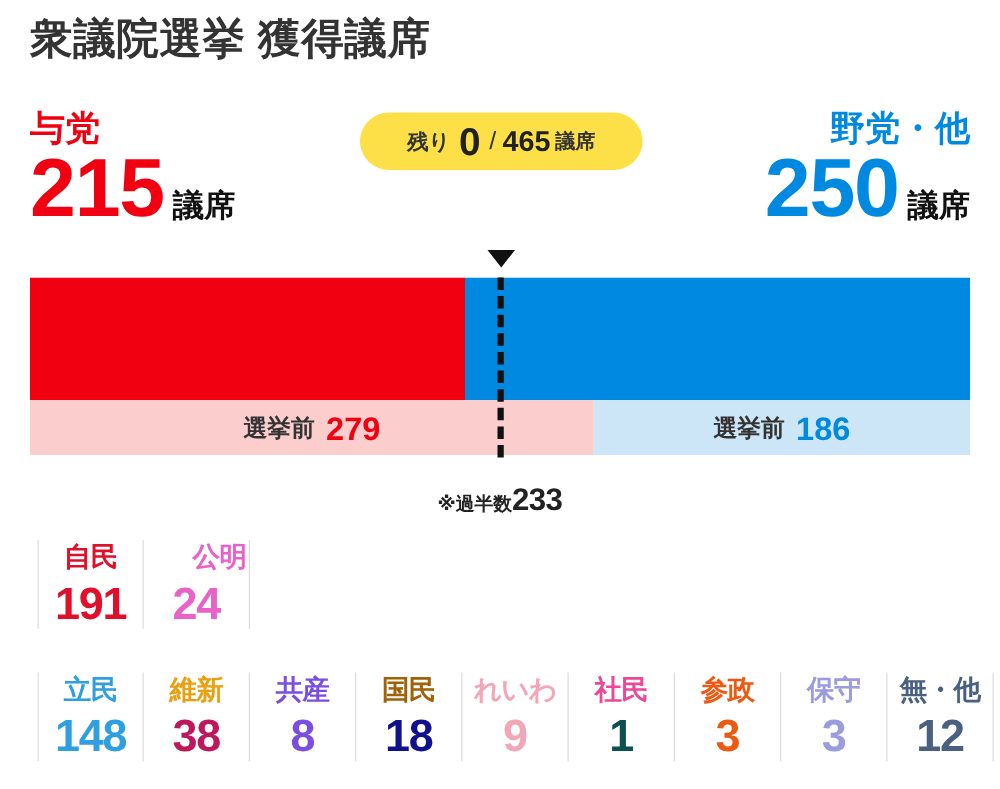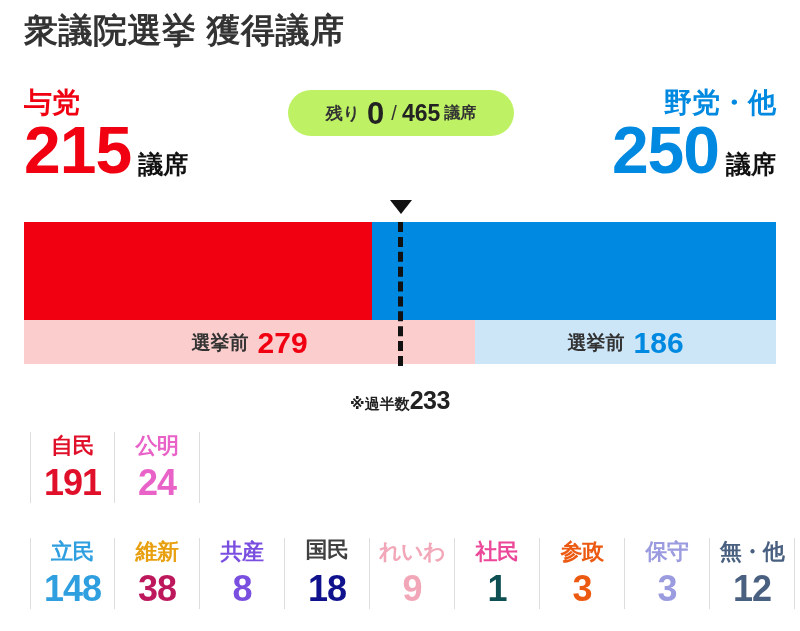--- a/index.html
+++ b/index.html
@@ -29,21 +29,21 @@
   }
 
   
   .pill {
     position: absolute;
     left: 288px;
     top: 90px;
     width: 226px;
     height: 46px;
     border-radius: 23px;
-    background: #bef264;
+    background: #fde047;
     display: flex;
     align-items: center;
     justify-content: center;
     box-sizing: border-box;
   }
   .pill-label {
     font-size: 17px;
     color: #333333;
     font-weight: bold;
     margin-right: 7px;
@@ -155,21 +155,21 @@
     height: 46px;
     display: flex;
     align-items: center;
     justify-content: center;
     white-space: nowrap;
     font-size: 19px;
     font-weight: bold;
     color: #333333;
   }
   .prev-label .pv-num {
-    font-size: 30px;
+    font-size: 26px;
     font-weight: bold;
     margin-left: 9px;
   }
   .prev-num-left  { color: #f00010; }
   .prev-num-right { color: #0089e0; }
 
   
   .majority-note {
     position: absolute;
     top: 386px;
@@ -279,39 +279,39 @@
 <div class="majority-note">
   <span class="mn-label">※過半数</span><span class="mn-num">233</span>
 </div>
 
 <div class="party-row party-row-ruling" id="row-ruling">
     <div class="party-cell" style="border-left: 1px solid rgb(221, 221, 221);">
       <div class="party-name" style="color: rgb(224, 16, 42);">自民</div>
       <div class="party-seats" style="color: rgb(224, 16, 42);">191</div>
     </div>
     <div class="party-cell">
-      <div class="party-name" style="color: rgb(232, 98, 200);">公明</div>
+      <div class="party-name" style="color: rgb(232, 98, 200); text-align: right;">公明</div>
       <div class="party-seats" style="color: rgb(232, 98, 200);">24</div>
     </div>
   </div>
 <div class="party-row party-row-opposition" id="row-opposition">
     <div class="party-cell" style="border-left: 1px solid rgb(221, 221, 221); text-align: center;">
       <div class="party-name" style="color: rgb(47, 159, 224);">立民</div>
       <div class="party-seats" style="color: rgb(47, 159, 224);">148</div>
     </div>
     <div class="party-cell">
       <div class="party-name" style="color: rgb(232, 160, 16);">維新</div>
       <div class="party-seats" style="color: #be185d;">38</div>
     </div>
     <div class="party-cell">
       <div class="party-name" style="color: rgb(122, 79, 224);">共産</div>
       <div class="party-seats" style="color: rgb(122, 79, 224);">8</div>
     </div>
     <div class="party-cell">
-      <div class="party-name" style="color: #404040; font-family: Liberation Mono, monospace;">国民</div>
+      <div class="party-name" style="color: #a16207;">国民</div>
       <div class="party-seats" style="color: rgb(16, 17, 140);">18</div>
     </div>
     <div class="party-cell">
       <div class="party-name" style="color: rgb(242, 167, 184);">れいわ</div>
       <div class="party-seats" style="color: rgb(242, 167, 184);">9</div>
     </div>
     <div class="party-cell">
       <div class="party-name" style="color: #ec4899;">社民</div>
       <div class="party-seats" style="color: rgb(13, 79, 82);">1</div>
     </div>

